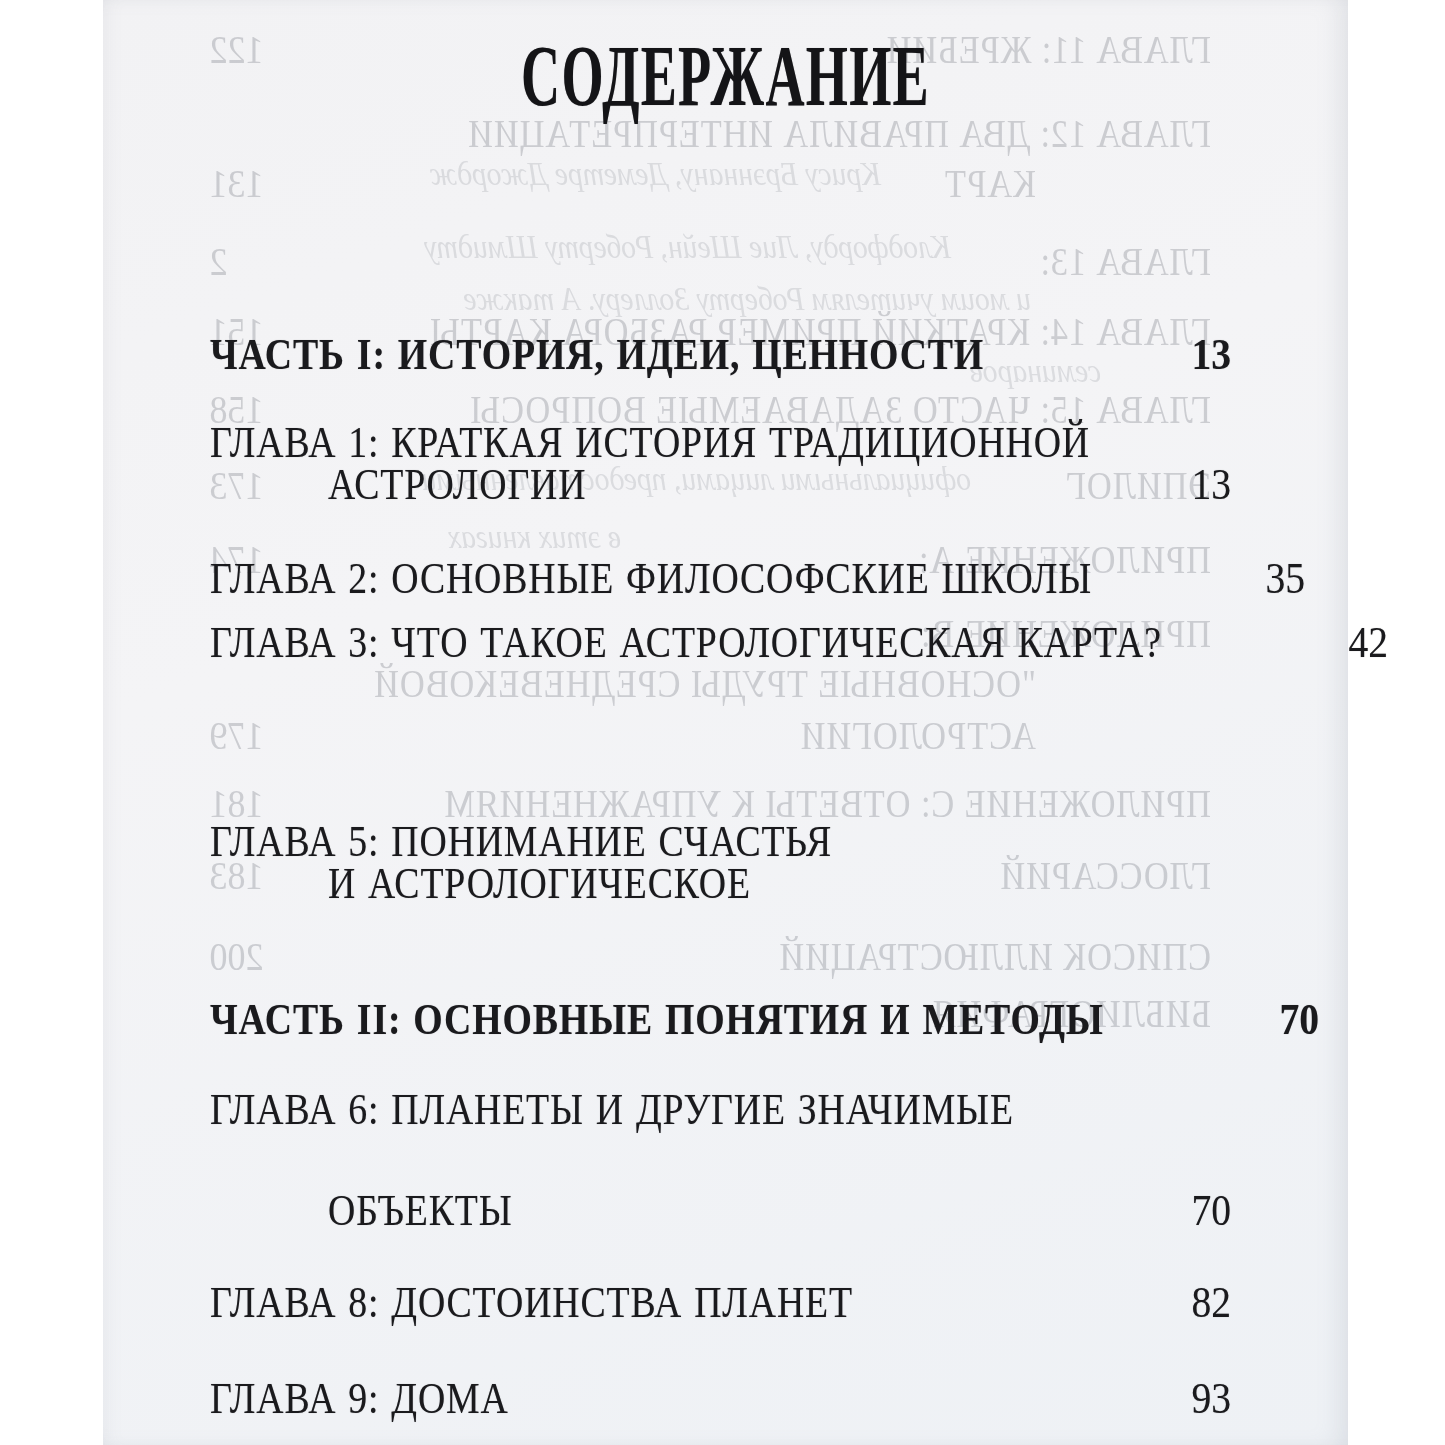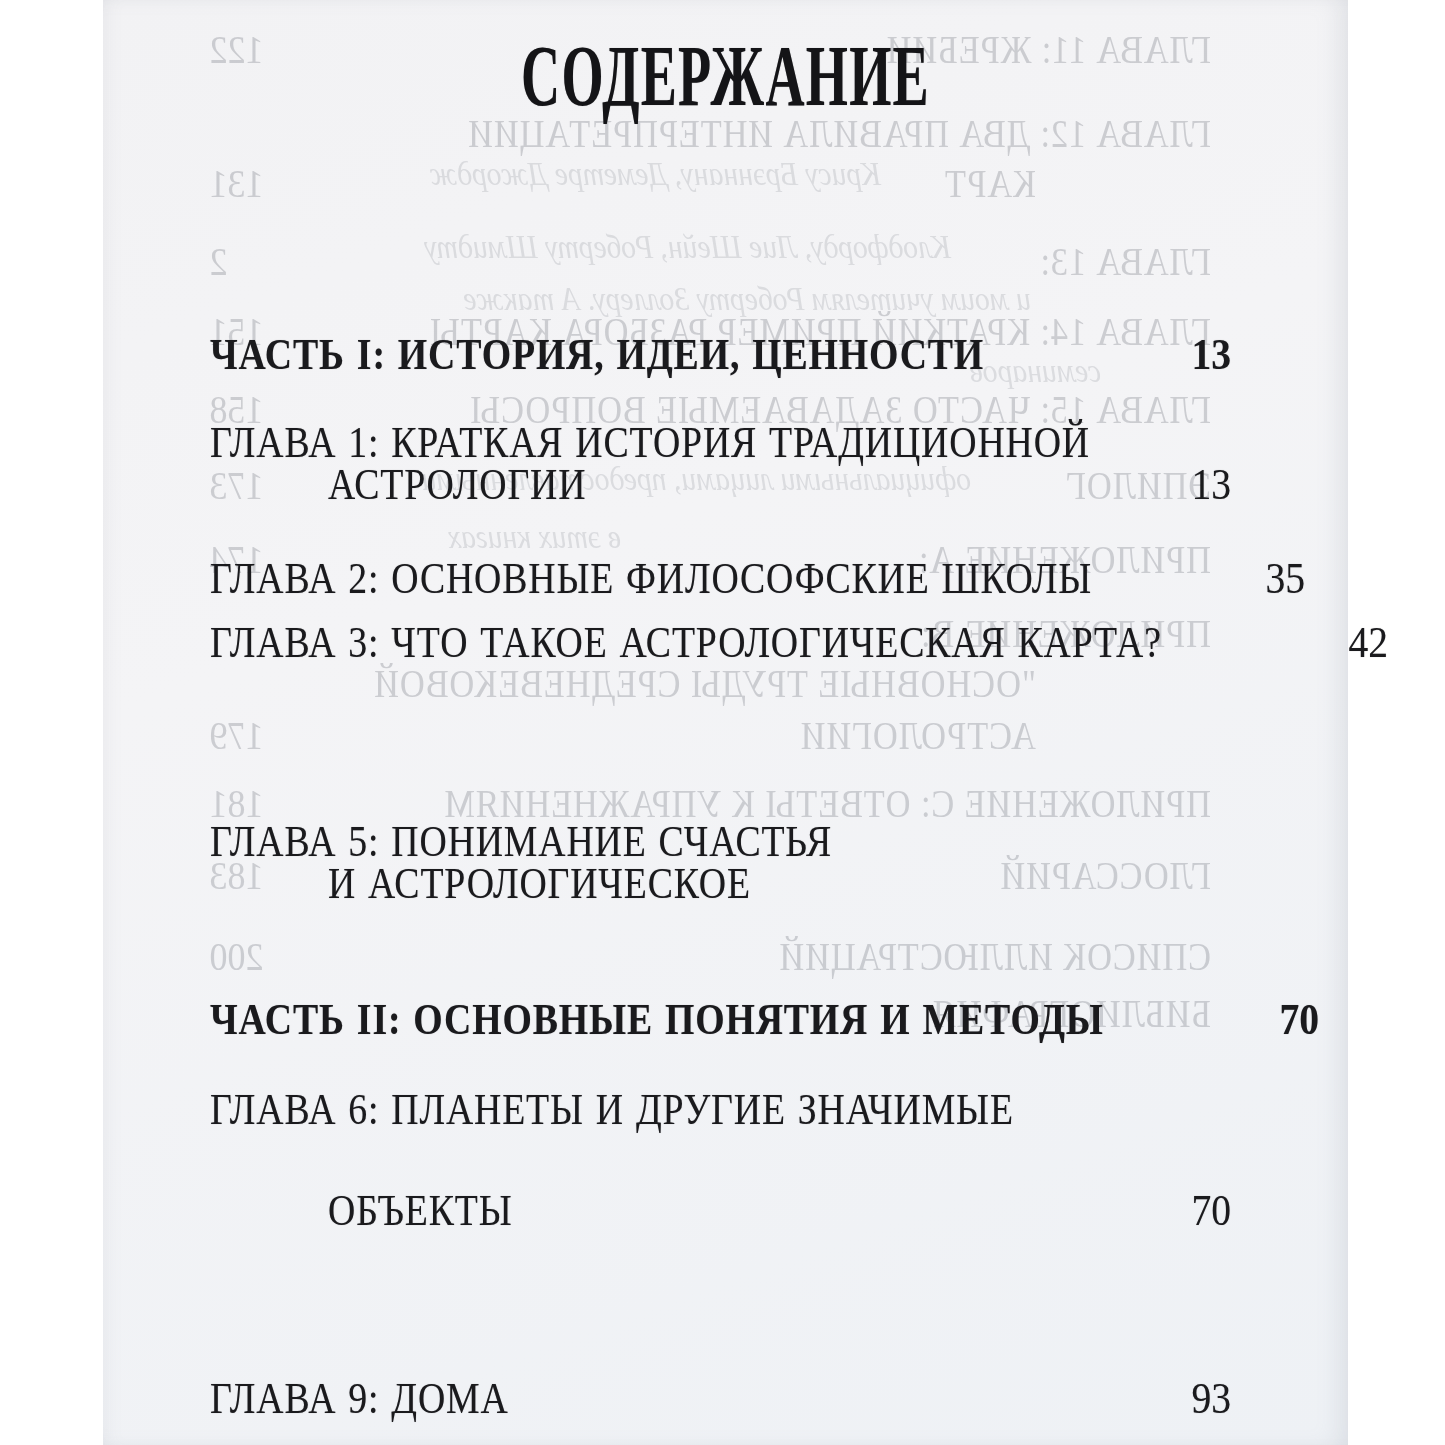--- a/index.html
+++ b/index.html
@@ -161,20 +161,24 @@
 
     <div class="row" style="top:1087px">
         <span class="lbl">ГЛАВА 6: ПЛАНЕТЫ И ДРУГИЕ ЗНАЧИМЫЕ</span>
       </div>
     <div class="row indent" style="top:1188px">
         <span class="lbl">ОБЪЕКТЫ</span>
         <span class="num">70</span>
       </div>
 
 
+    <div class="row" style="top:1280px">
+        <span class="lbl">ГЛАВА 8: ДОСТОИНСТВА ПЛАНЕТ</span>
+        <span class="num">82</span>
+      </div>
 
     <div class="row" style="top:1376px">
         <span class="lbl">ГЛАВА 9: ДОМА</span>
         <span class="num">93</span>
       </div>
 
   </div>
 </div>
 
 </body></html>

